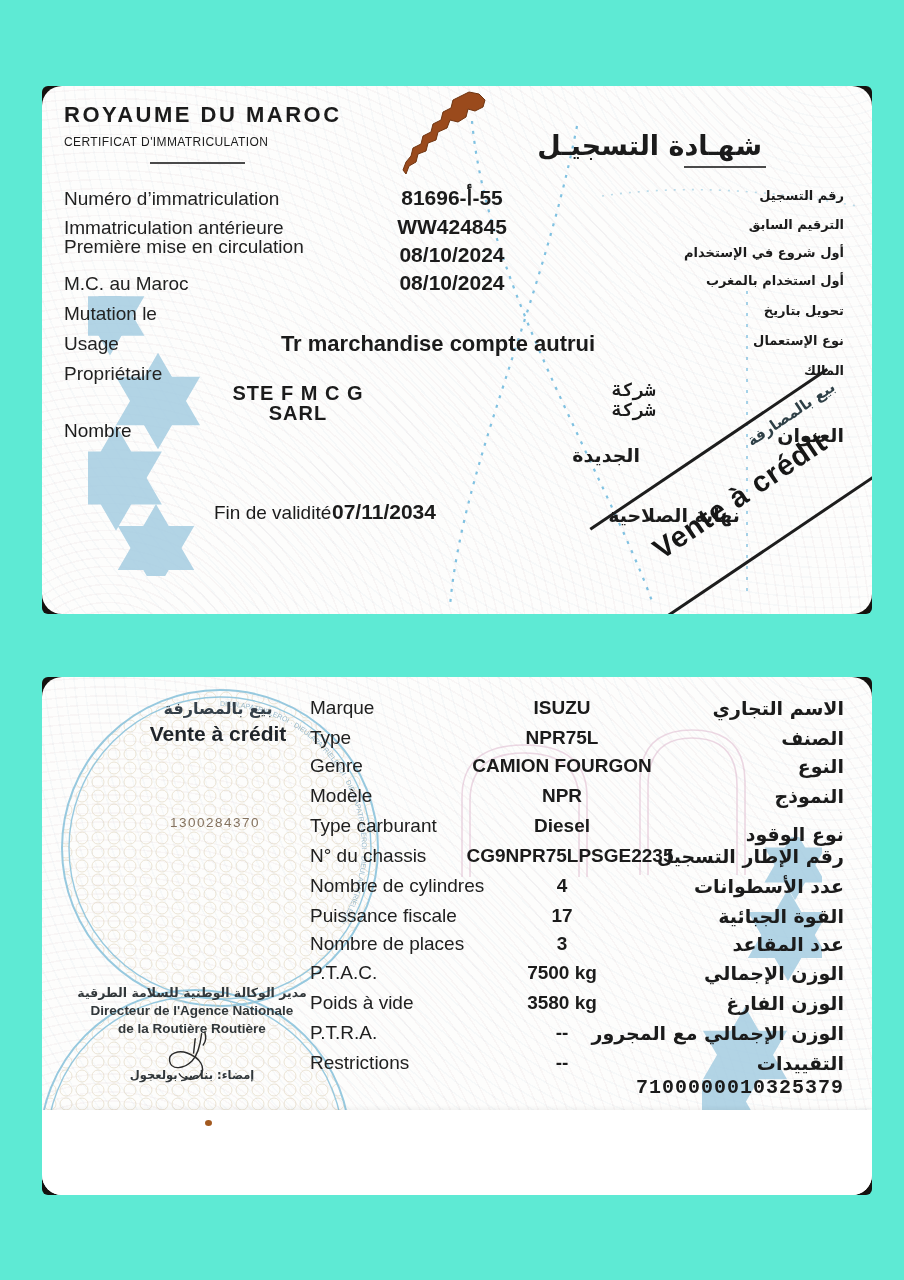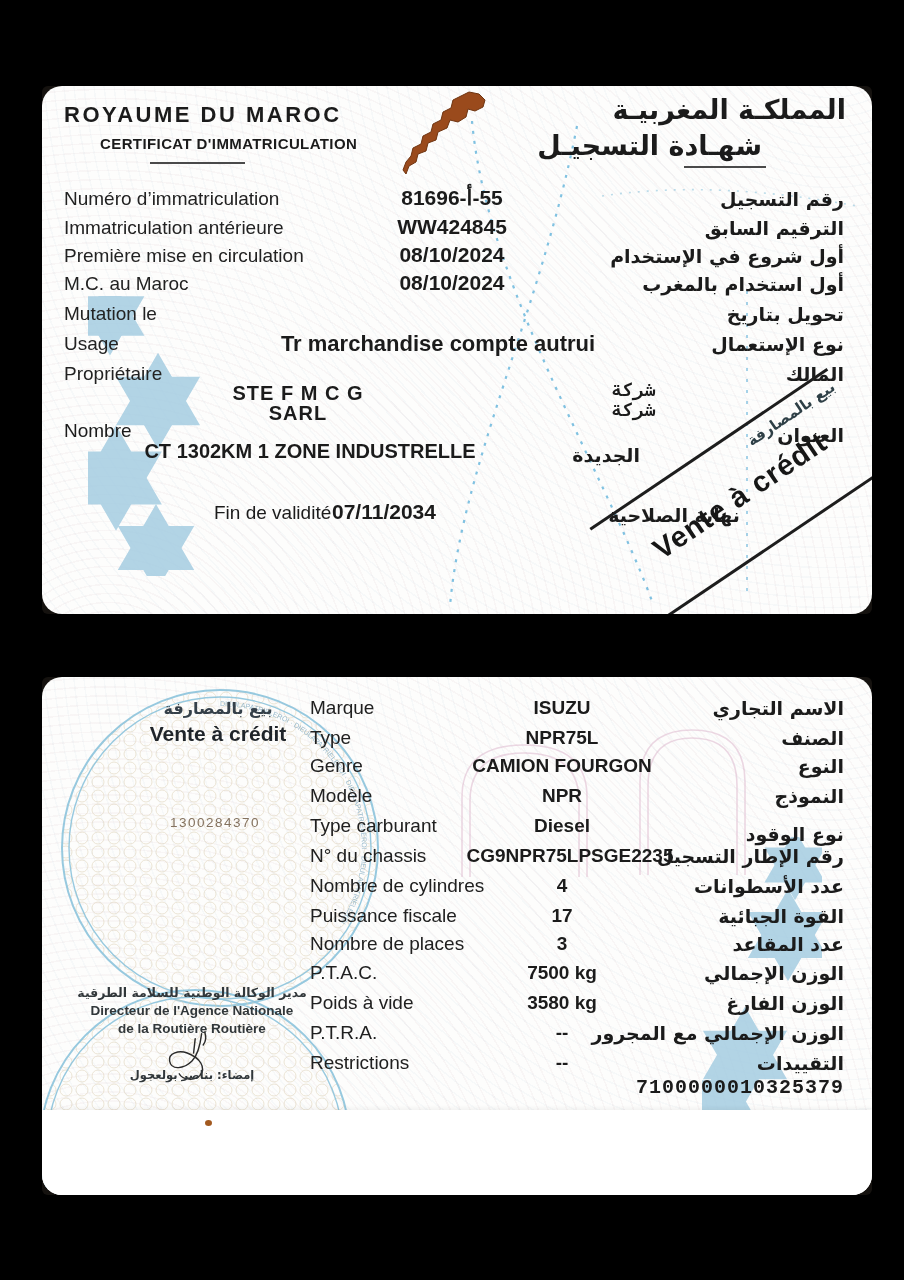--- a/index.html
+++ b/index.html
@@ -1,35 +1,35 @@
 <!DOCTYPE html>
 <html><head>
 <meta charset="utf-8">
 <style>
   html,body{margin:0;padding:0;}
-  .page{position:relative;width:904px;height:1280px;background:#000000;overflow:hidden;
+  .page{position:relative;width:904px;height:1280px;background:#5eead4;overflow:hidden;
         font-family:"Liberation Sans",sans-serif;color:#1b1b1b;}
   .card{position:absolute;background:#15120f;border-radius:6px;}
   .card-inner{position:absolute;inset:0;border-radius:20px;overflow:hidden;
     background:
       repeating-radial-gradient(circle at 8% 115%, rgba(188,148,158,0.07) 0 1.5px, transparent 1.5px 9px),
       repeating-radial-gradient(circle at 95% -15%, rgba(140,175,200,0.06) 0 1.5px, transparent 1.5px 10px),
       #fdfdfc;}
   .ar{font-family:"DejaVu Sans",sans-serif;}
   .abs{position:absolute;white-space:nowrap;}
   
   .f-country{left:22px;top:16px;font-size:22px;font-weight:bold;letter-spacing:2.5px;}
-  .f-title{left:22px;top:49px;font-size:15px;font-weight:bold;letter-spacing:0.4px;margin-left:36px;}
+  .f-title{left:22px;top:49px;font-size:12px;font-weight:normal;letter-spacing:0.4px;}
   .f-underline{left:108px;top:76px;width:95px;height:2px;background:#4a4a4a;}
   .f-country-ar{right:26px;top:8px;font-size:27px;font-weight:bold;}
   .f-title-ar{right:110px;top:44px;font-size:27px;font-weight:bold;}
   .f-title-ar-underline{right:106px;top:80px;width:82px;height:2px;background:#4a4a4a;}
   .frow .lab{position:absolute;left:22px;font-size:19px;color:#222;}
   .frow .val{position:absolute;left:410px;transform:translateX(-50%);font-size:21px;font-weight:bold;}
-  .frow .alab{position:absolute;right:28px;font-size:19px;font-weight:bold;}
+  .frow .alab{position:absolute;right:28px;font-size:13px;font-weight:bold;}
   .owner-l{left:256px;transform:translateX(-50%);font-size:20px;font-weight:bold;letter-spacing:1px;}
   .owner-ar{right:217px;font-size:18px;font-weight:bold;font-family:Liberation Mono, monospace;}
   .addr-lab{left:22px;top:334px;font-size:19px;}
   .addr-lab-ar{right:28px;top:338px;font-size:19px;font-weight:bold;}
   .addr-l1{left:268px;transform:translateX(-50%);top:354px;font-size:20px;font-weight:bold;}
   .addr-l2{left:253px;transform:translateX(-50%);top:380px;font-size:20px;font-weight:bold;}
   .addr-city{right:232px;top:358px;font-size:19px;font-weight:bold;}
   .valid-lab{left:172px;top:416px;font-size:19px;}
   .valid-val{left:290px;top:414px;font-size:21px;font-weight:bold;}
   .valid-ar{right:132px;top:418px;font-size:19px;font-weight:bold;}
@@ -96,36 +96,35 @@
       </svg>
 
       <div class="abs f-country">ROYAUME DU MAROC</div>
       <div class="abs f-title">CERTIFICAT D'IMMATRICULATION</div>
       <div class="abs f-underline"></div>
 
       <svg class="abs" style="left:352px;top:4px;width:118px;height:88px;" viewBox="0 0 100 88">
         <path d="M58,6 L66,2 L76,4 L82,10 L80,17 L72,21 L65,19 L63,27 L55,32 L47,30 L44,38 L35,42 L33,50 L25,53 L23,61 L15,64 L13,72 L6,76 L3,84 L0,80 L3,72 L8,66 L10,58 L18,54 L20,46 L28,42 L30,34 L38,30 L40,22 L48,18 L50,10 Z" fill="#9a4a1c" stroke="#6f3410" stroke-width="1"></path>
       </svg>
 
-      <div class="abs ar f-country-ar" dir="rtl">المملكـة المغربيـة</div>
       <div class="abs ar f-title-ar" dir="rtl">شهـادة التسجيـل</div>
       <div class="abs f-title-ar-underline"></div>
 
       <div class="frow">
         <span class="lab" style="top:102px">Numéro d’immatriculation</span>
         <span class="val" style="top:100px">81696-‎أ‎-55</span>
         <span class="alab ar" dir="rtl" style="top:102px">رقم التسجيل</span>
       </div>
       <div class="frow">
         <span class="lab" style="top:131px">Immatriculation antérieure</span>
         <span class="val" style="top:129px">WW424845</span>
         <span class="alab ar" dir="rtl" style="top:131px">الترقيم السابق</span>
       </div>
       <div class="frow">
-        <span class="lab" style="top:159px">Première mise en circulation</span>
+        <span class="lab" style="top:150px">Première mise en circulation</span>
         <span class="val" style="top:157px">08/10/2024</span>
         <span class="alab ar" dir="rtl" style="top:159px">أول شروع في الإستخدام</span>
       </div>
       <div class="frow">
         <span class="lab" style="top:187px">M.C. au Maroc</span>
         <span class="val" style="top:185px">08/10/2024</span>
         <span class="alab ar" dir="rtl" style="top:187px">أول استخدام بالمغرب</span>
       </div>
       <div class="frow">
         <span class="lab" style="top:217px">Mutation le</span>
@@ -141,21 +140,20 @@
         <span class="alab ar" dir="rtl" style="top:277px">المالك</span>
       </div>
 
       <div class="abs owner-l" style="top:296px">STE F M C G</div>
       <div class="abs owner-l" style="top:316px">SARL</div>
       <div class="abs ar owner-ar" dir="rtl" style="top:293px">شركة</div>
       <div class="abs ar owner-ar" dir="rtl" style="top:313px">شركة</div>
 
       <div class="abs addr-lab">Nombre</div>
       <div class="abs ar addr-lab-ar" dir="rtl">العنوان</div>
-      <div class="abs addr-l1">CT 1302KM 1 ZONE INDUSTRELLE</div>
       <div class="abs ar addr-city" dir="rtl">الجديدة</div>
 
       <div class="abs valid-lab">Fin de validité</div>
       <div class="abs valid-val">07/11/2034</div>
       <div class="abs ar valid-ar" dir="rtl">نهاية الصلاحية</div>
 
       <div class="diag-stamp">
         <span class="ar-line ar" dir="rtl">بيع بالمصارفة</span>
         <span class="fr-line">Vente à crédit</span>
       </div>

